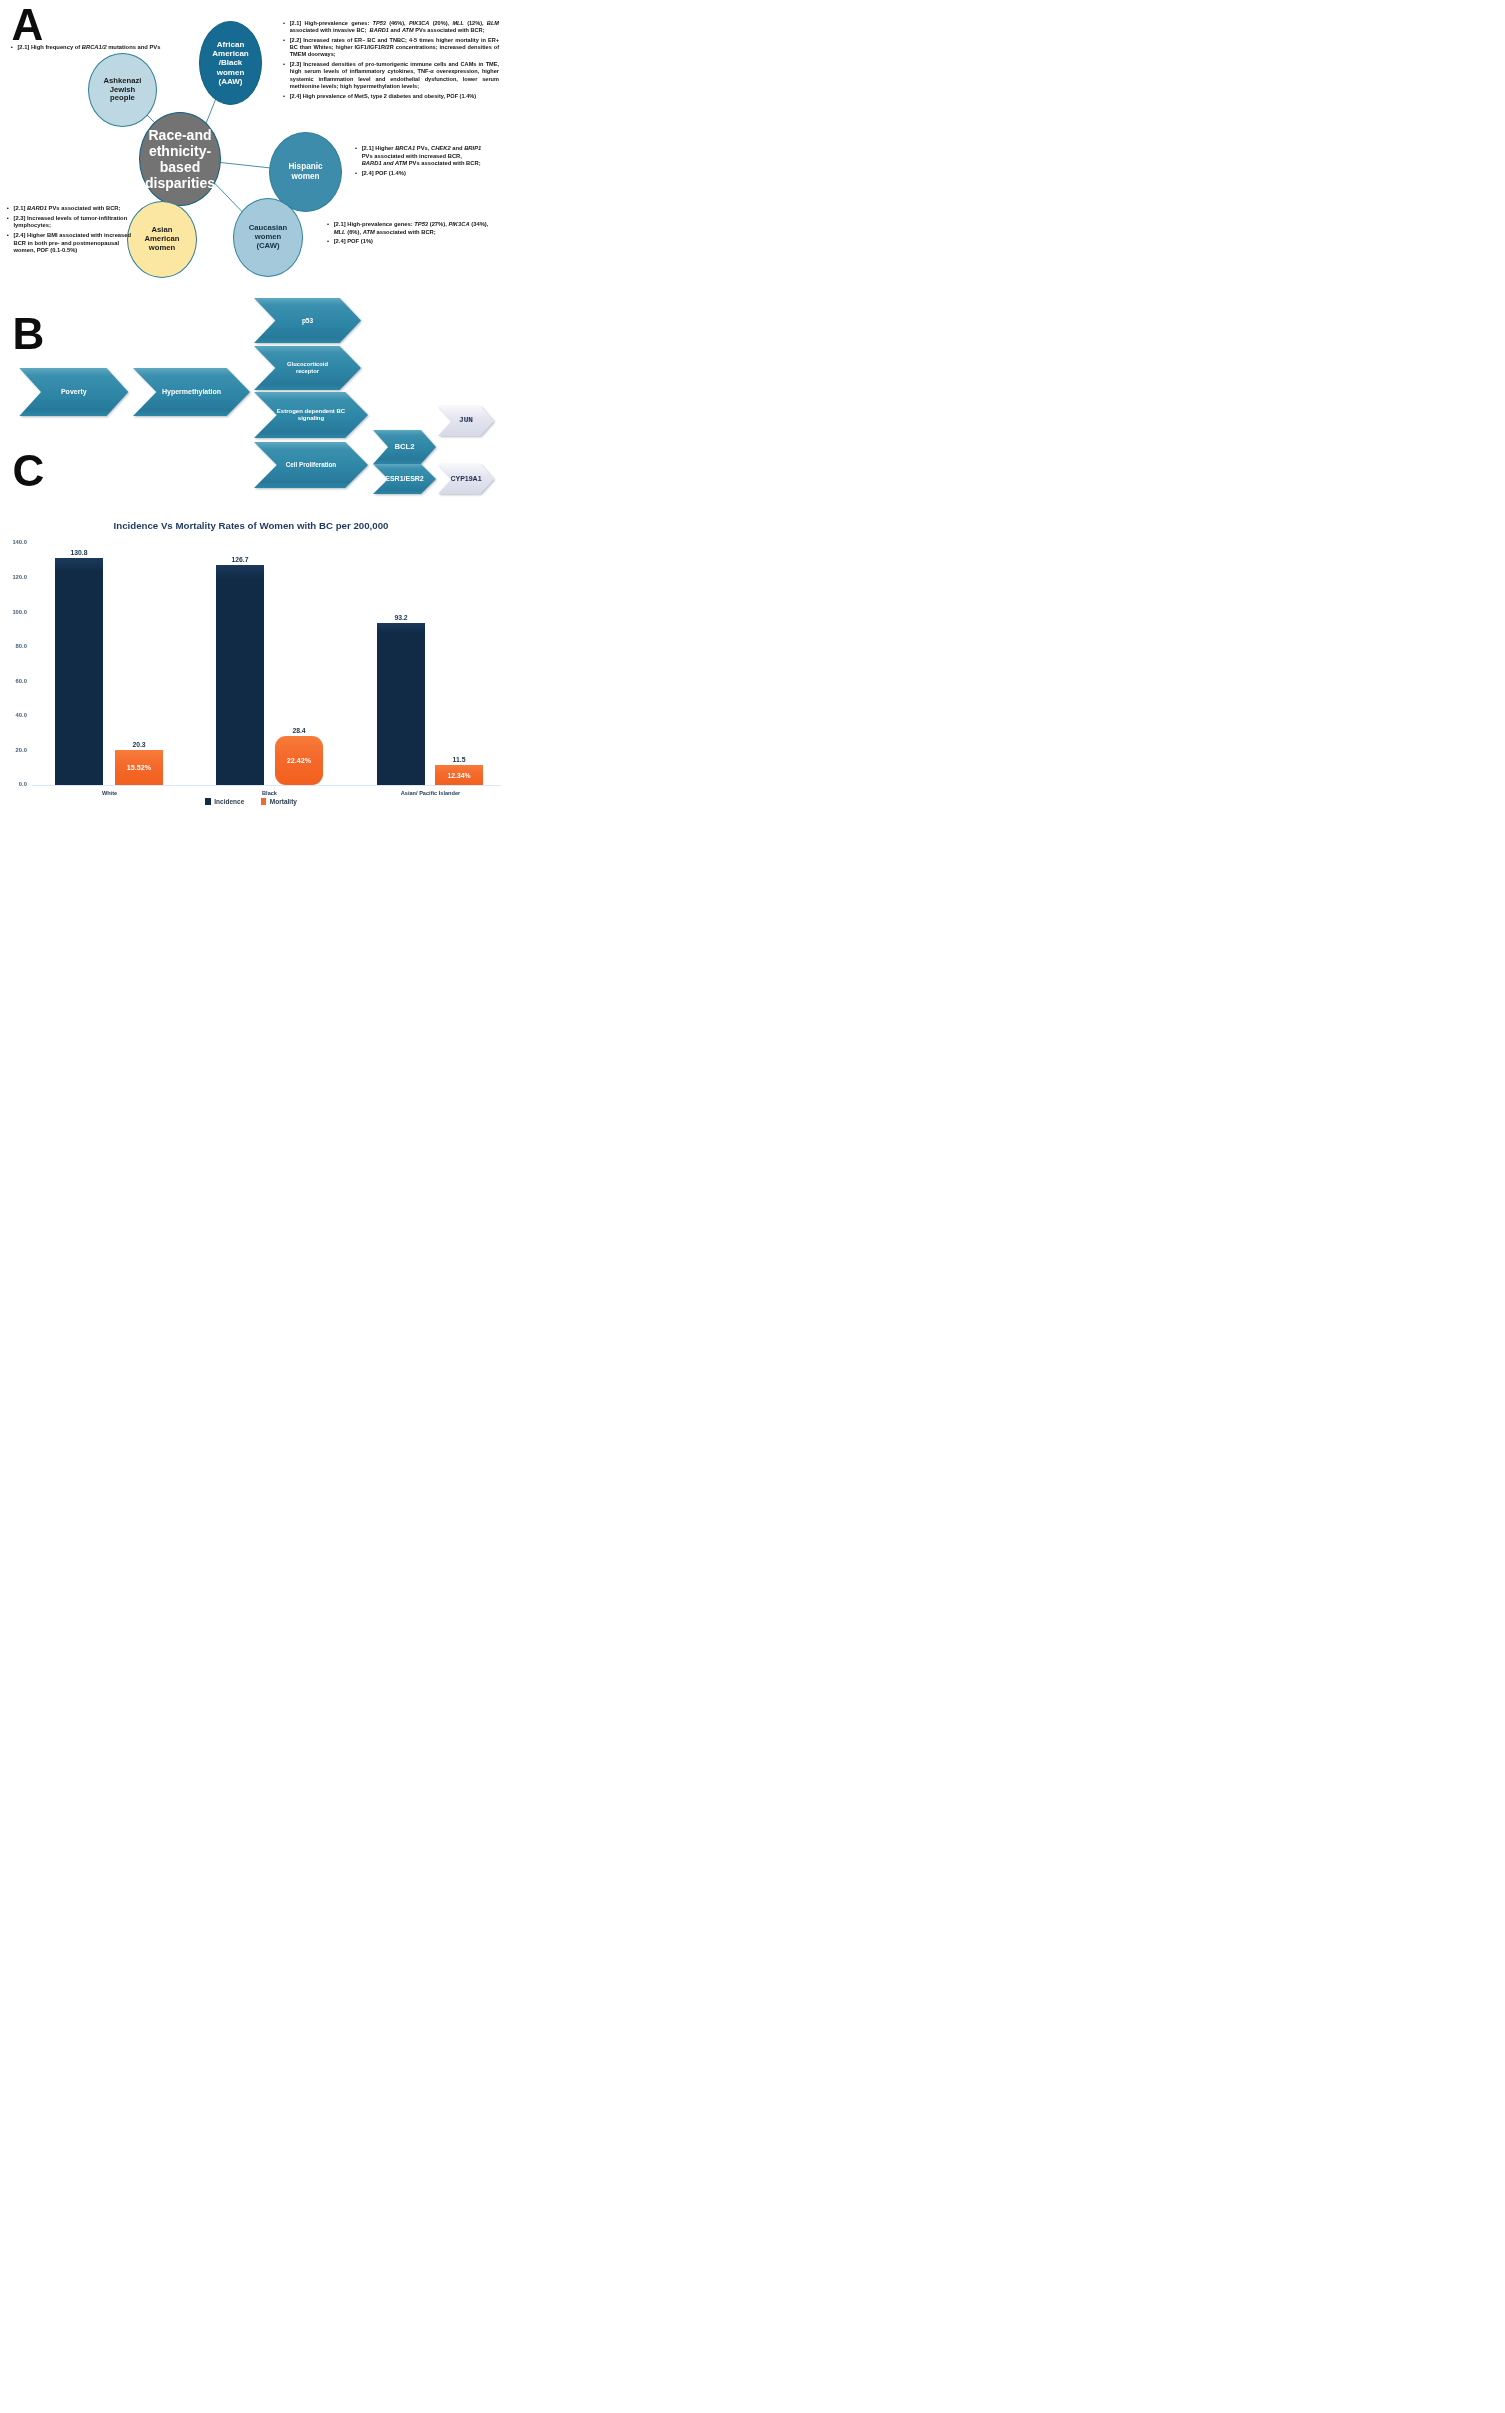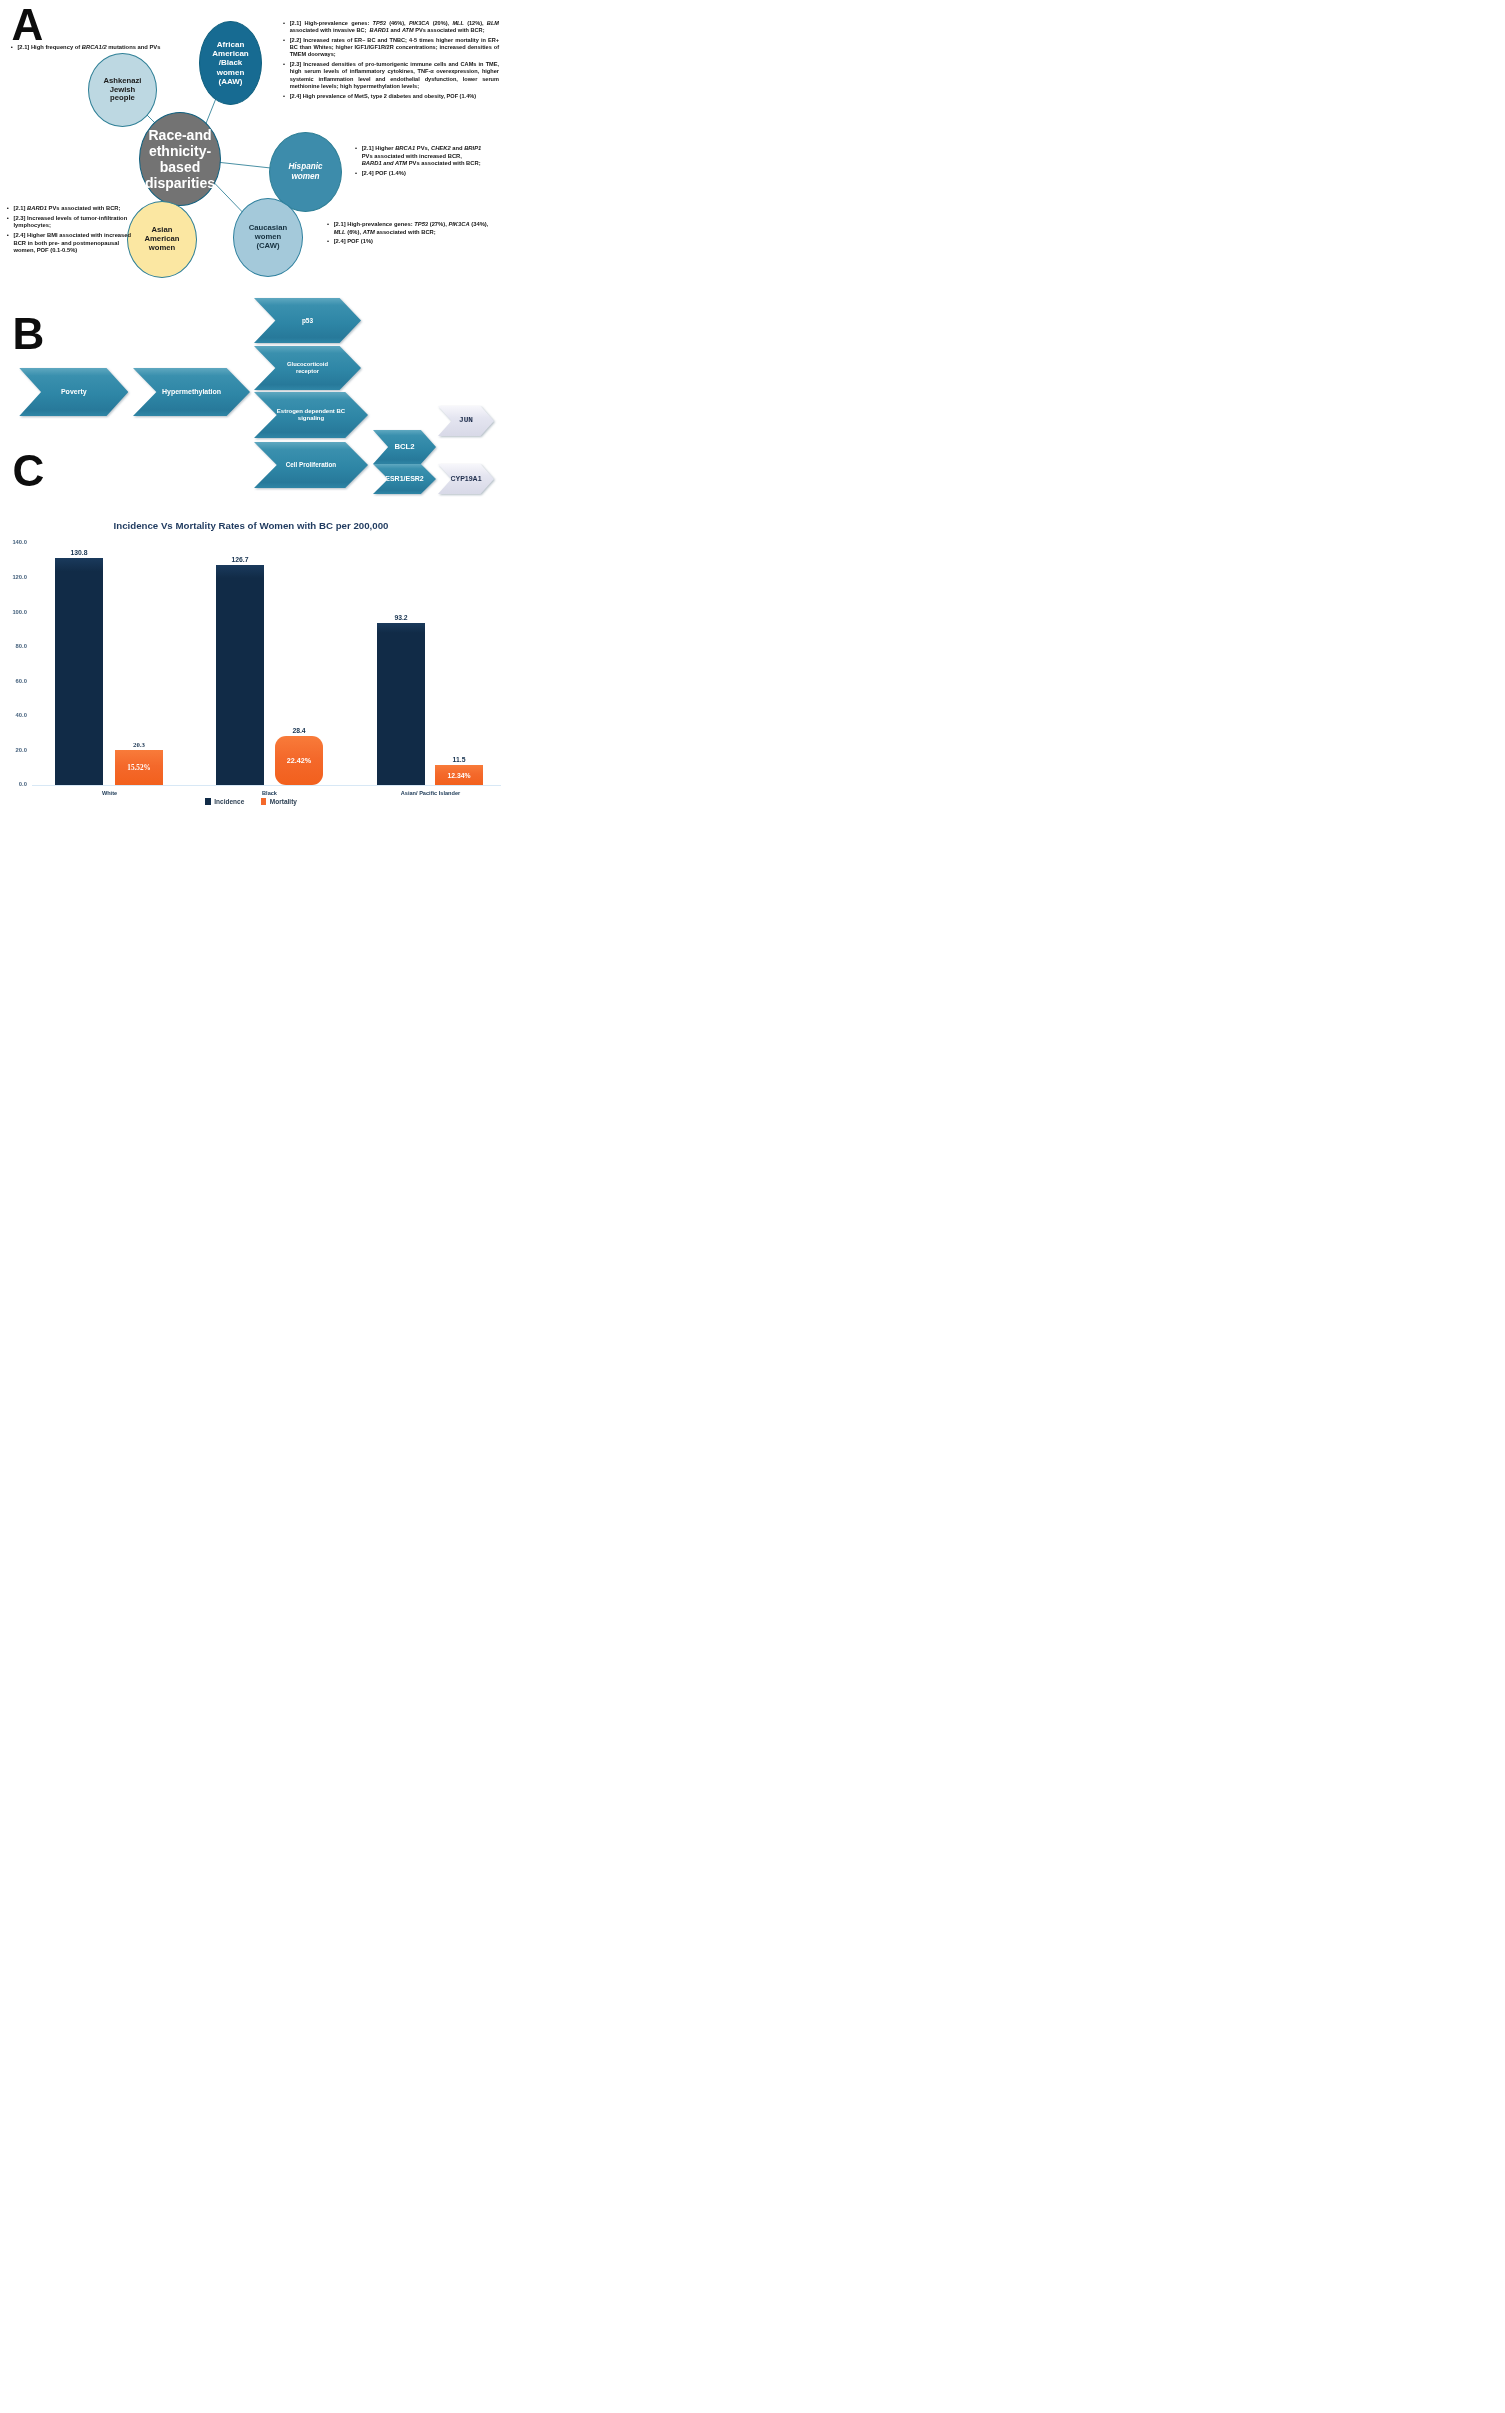--- a/index.html
+++ b/index.html
@@ -7,21 +7,21 @@
         font-family:"Liberation Sans",sans-serif;overflow:hidden;}
   .panel-letter{position:absolute;font-family:"Liberation Sans",sans-serif;
         font-size:44px;font-weight:700;color:#0d0d0d;line-height:1;letter-spacing:-1px;}
   
   #connectors{position:absolute;left:0;top:0;z-index:1;}
   .ellipse{position:absolute;border-radius:50%;display:flex;align-items:center;justify-content:center;
         text-align:center;font-weight:700;line-height:1.16;z-index:2;box-sizing:border-box;}
   .ell-ashkenazi{left:88px;top:53px;width:69px;height:74px;background:#bdd8e2;border:1px solid #2e7f96;color:#1b1b1b;font-size:7.7px;}
   .ell-aaw{left:199px;top:21px;width:63px;height:84px;background:#176b92;border:1px solid #10607f;color:#ffffff;font-size:8px;}
   .ell-center{left:139px;top:112px;width:82px;height:94px;background:#737373;border:1px solid #10607f;color:#ffffff;font-size:14px;}
-  .ell-hispanic{left:269px;top:132px;width:73px;height:80px;background:#3d8cab;border:1px solid #2e7f96;color:#ffffff;font-size:8.2px;font-style:italic;}
+  .ell-hispanic{left:269px;top:132px;width:73px;height:80px;background:#3d8cab;border:1px solid #2e7f96;color:#ffffff;font-size:8.2px;}
   .ell-caucasian{left:233px;top:198px;width:70px;height:79px;background:#a4c9da;border:1px solid #2f809e;color:#15303f;font-size:7.7px;}
   .ell-asian{left:127px;top:201px;width:70px;height:77px;background:#fbe7a2;border:1.4px solid #2e7f96;color:#1b1b1b;font-size:7.7px;}
   .notes{position:absolute;z-index:2;color:#151515;font-weight:700;}
   .bullet{position:relative;padding-left:7.7px;margin-bottom:2.4px;line-height:1.3;}
   .bullet::before{content:"\2022";position:absolute;left:1px;top:0;}
   .notes-aaw{left:282px;top:20px;width:217px;font-size:5.6px;text-align:justify;}
   .note-ashkenazi{left:9.7px;top:44px;width:193px;font-size:5.8px;}
   .notes-hispanic{left:354px;top:145px;width:129px;font-size:5.8px;}
   .notes-caucasian{left:326px;top:221px;width:163px;font-size:5.8px;}
   .notes-asian{left:5.8px;top:205px;width:130px;font-size:5.8px;}
@@ -143,21 +143,21 @@
   <span class="ytick" style="top:712px;">40.0</span>
   <span class="ytick" style="top:747px;">20.0</span>
   <span class="ytick" style="top:781px;">0.0</span>
 
   <div class="baseline"></div>
 
   <div class="bar-col" style="left:55px;">
     <div class="bar-val">130.8</div>
     <div class="bar incidence" style="height: 227px;"></div>
   </div>
-  <div class="bar-col" style="left:115px;font-family:Liberation Serif, serif;">
+  <div class="bar-col" style="left:115px;">
     <div class="bar-val">20.3</div>
     <div class="bar mortality" style="height: 35px;">
       <span class="pct">15.52%</span>
     </div>
   </div>
 
   <div class="bar-col" style="left:216px;">
     <div class="bar-val">126.7</div>
     <div class="bar incidence" style="height: 220px;"></div>
   </div>

